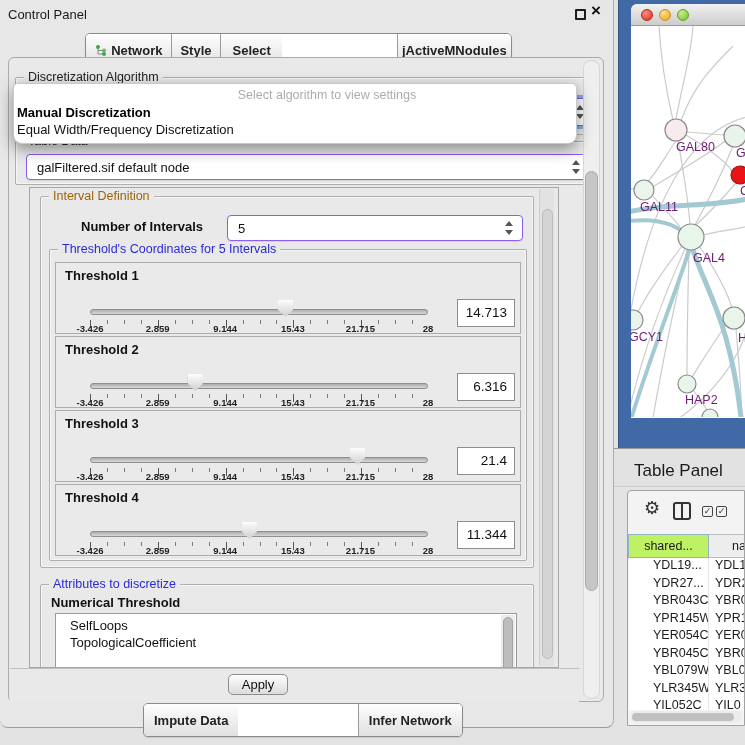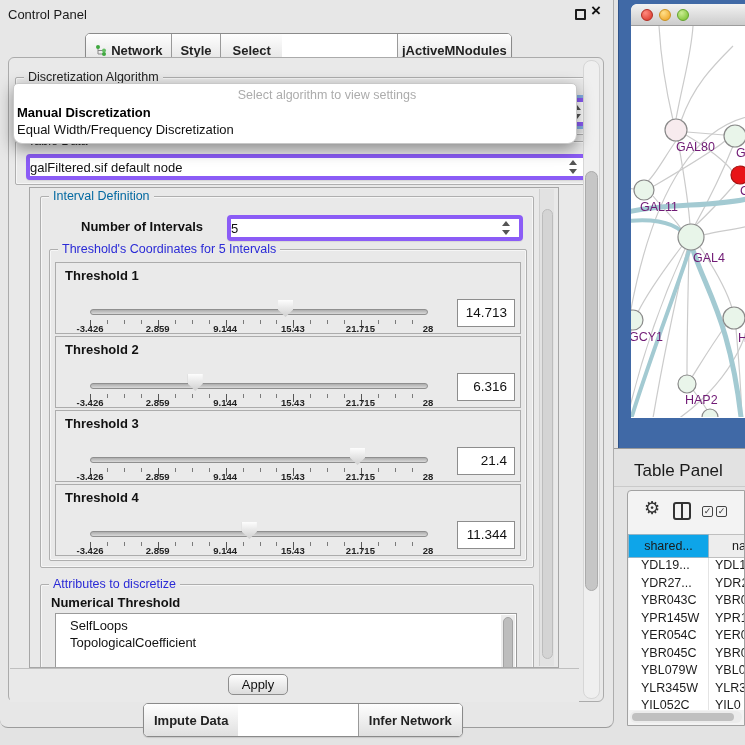--- a/index.html
+++ b/index.html
@@ -25,26 +25,26 @@
   .top-tabs { left:85px; top:33px; width:427px; }
   .bottom-tabs { left:143px; top:703px; width:320px; }
 
   
   .content-box { left:8px; top:57px; width:596px; height:645px; background:#E9E9E9;
     border:1px solid #ABABAB; border-radius:6px; }
 
   
   .group { position:absolute; border:1px solid #AFAFAF; border-radius:2px; box-shadow:inset 0 0 0 1px rgba(255,255,255,0.6); }
   .group-title { position:absolute; top:-8px; left:8px; background:#E9E9E9; padding:0 4px; font-size:12.5px; color:#222; white-space:nowrap; }
-  .gt-green { color:#0369a1; }
+  .gt-green { color:#a16207; }
   .gt-blue  { color:#2A2AD6; }
 
   
-  .combo { position:absolute; background:#fff; border:4px solid #8b5cf6; border-radius:4px;
-    font-size:13px; color:#111; display:flex; align-items:center; cursor:pointer;
+  .combo { position:absolute; background:#fff; border:1px solid #8b5cf6; border-radius:4px;
+    font-size:13px; color:#111; display:flex; align-items:center; padding-left:10px; cursor:pointer;
     box-shadow:0 1px 1px rgba(0,0,0,0.08); }
   .combo .stepper { position:absolute; right:8px; top:50%; transform:translateY(-50%); width:9px; height:14px; }
   .stepper i { position:absolute; left:0; width:0; height:0; border-left:4.5px solid transparent; border-right:4.5px solid transparent; }
   .stepper .up { top:0; border-bottom:5px solid #555; }
   .stepper .dn { bottom:0; border-top:5px solid #555; }
   .combo.focused { box-shadow:0 0 0 3px #84AFE5; }
 
   
   .alg-popup { left:13px; top:83px; width:564px; height:61px; background:#FFFFFF; z-index:60;
     border:1px solid #C8C8C8; border-radius:5px 5px 9px 9px; box-shadow:0 5px 16px rgba(0,0,0,0.42); }
@@ -105,25 +105,25 @@
   .tp-bar { left:614px; top:448px; width:131px; height:39px; background:#E2E2E2; border-top:1px solid #9A9A9A; border-bottom:1px solid #CACACA; }
   .tp-title { position:absolute; left:20px; top:12px; font-size:17px; color:#1A1A1A; }
 
   .table-box { left:627px; top:490px; width:118px; height:236px; background:#F3F3F3; border:1px solid #A2A2A2; border-radius:4px 0 0 0; overflow:hidden; }
   .tb-toolbar { position:absolute; left:0; top:0; width:100%; height:43px; }
   .gear { position:absolute; left:16px; top:6px; font-size:18px; color:#333; cursor:pointer; }
   .split-icon { position:absolute; left:45px; top:11px; width:18px; height:18px; border:2px solid #333; border-radius:3px; cursor:pointer; }
   .split-icon::after { content:""; position:absolute; left:6px; top:0; width:2px; height:14px; background:#333; }
   .chk { position:absolute; top:15px; width:11px; height:11px; border:1.5px solid #444; border-radius:2px; font-size:9px; line-height:9px; text-align:center; color:#333; cursor:pointer; }
   .tb-header { position:absolute; left:0; top:43px; width:140px; height:24px; display:flex; font-size:12.5px; color:#1A1A1A; }
-  .th1 { width:81px; background:#0ea5e9; border:1px solid #92B4C6; display:flex; align-items:center; justify-content:center; cursor:pointer; }
+  .th1 { width:81px; background:#bef264; border:1px solid #92B4C6; display:flex; align-items:center; justify-content:center; cursor:pointer; }
   .th2 { flex:1; background:#EDEDED; border:1px solid #BFBFBF; border-left:none; padding-left:23px; display:flex; align-items:center; cursor:pointer; }
   .tb-rows { position:absolute; left:1px; top:67px; width:140px; height:152px; background:#fff; overflow:hidden; }
   .trow { display:flex; height:17.5px; font-size:12.5px; color:#1C1C1C; cursor:pointer; }
-  .trow .c1 { width:80px; padding-left:12px; border-right:1px solid #E4E4E4; overflow:hidden; white-space:nowrap; }
+  .trow .c1 { width:80px; padding-left:24px; border-right:1px solid #E4E4E4; overflow:hidden; white-space:nowrap; }
   .trow .c2 { flex:1; padding-left:6px; overflow:hidden; white-space:nowrap; }
   .tb-hscroll { position:absolute; left:2px; right:2px; bottom:2px; height:12px; background:#ECECEC; border-radius:6px; }
   .tb-hscroll .thumb { position:absolute; left:2px; top:2px; right:8px; height:8px; background:#C0C0C0; border-radius:4px; }
 </style>
 </head>
 <body>
 
 <div id="app">
 
   <div class="abs control-panel">

